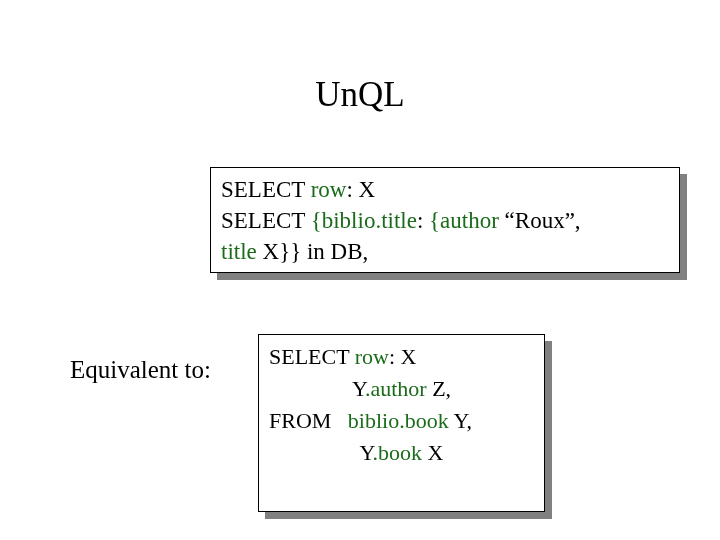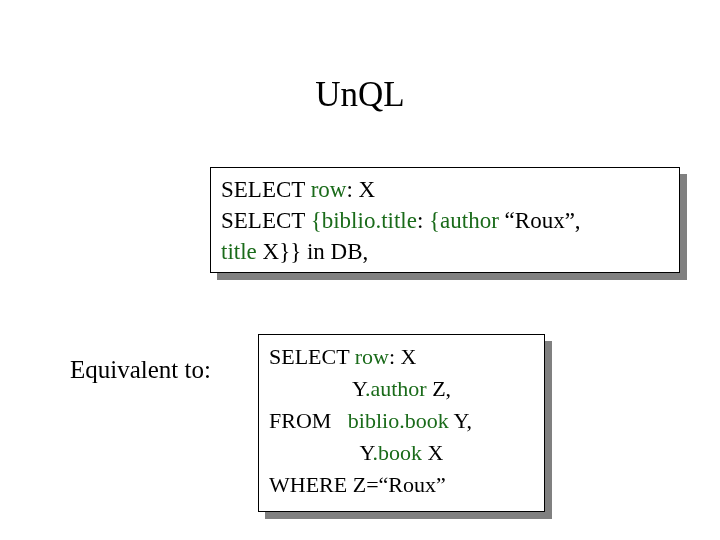--- a/index.html
+++ b/index.html
@@ -112,16 +112,15 @@
       <div class="code-line right"><span class="tok-path">title</span><span class="tok-plain"> X}} in DB,</span></div>
     </div>
 
   <div class="row-label label-equivalent">Equivalent to:</div>
 
   <div class="code-box box-sql">
       <div class="code-line"><span class="tok-kw">SELECT </span><span class="tok-path">row</span><span class="tok-plain">: X</span></div>
       <div class="code-line center"><span class="tok-plain">Y</span><span class="tok-path">.author</span><span class="tok-plain"> Z,</span></div>
       <div class="code-line"><span class="tok-kw">FROM   </span><span class="tok-path">biblio.book</span><span class="tok-plain"> Y,</span></div>
       <div class="code-line center"><span class="tok-plain">Y</span><span class="tok-path">.book</span><span class="tok-plain"> X</span></div>
-      <div class="code-line"><span class="tok-kw">WHERE Z=“Roux”</span></div>
     </div>
 
 </div>
 
 </body></html>

